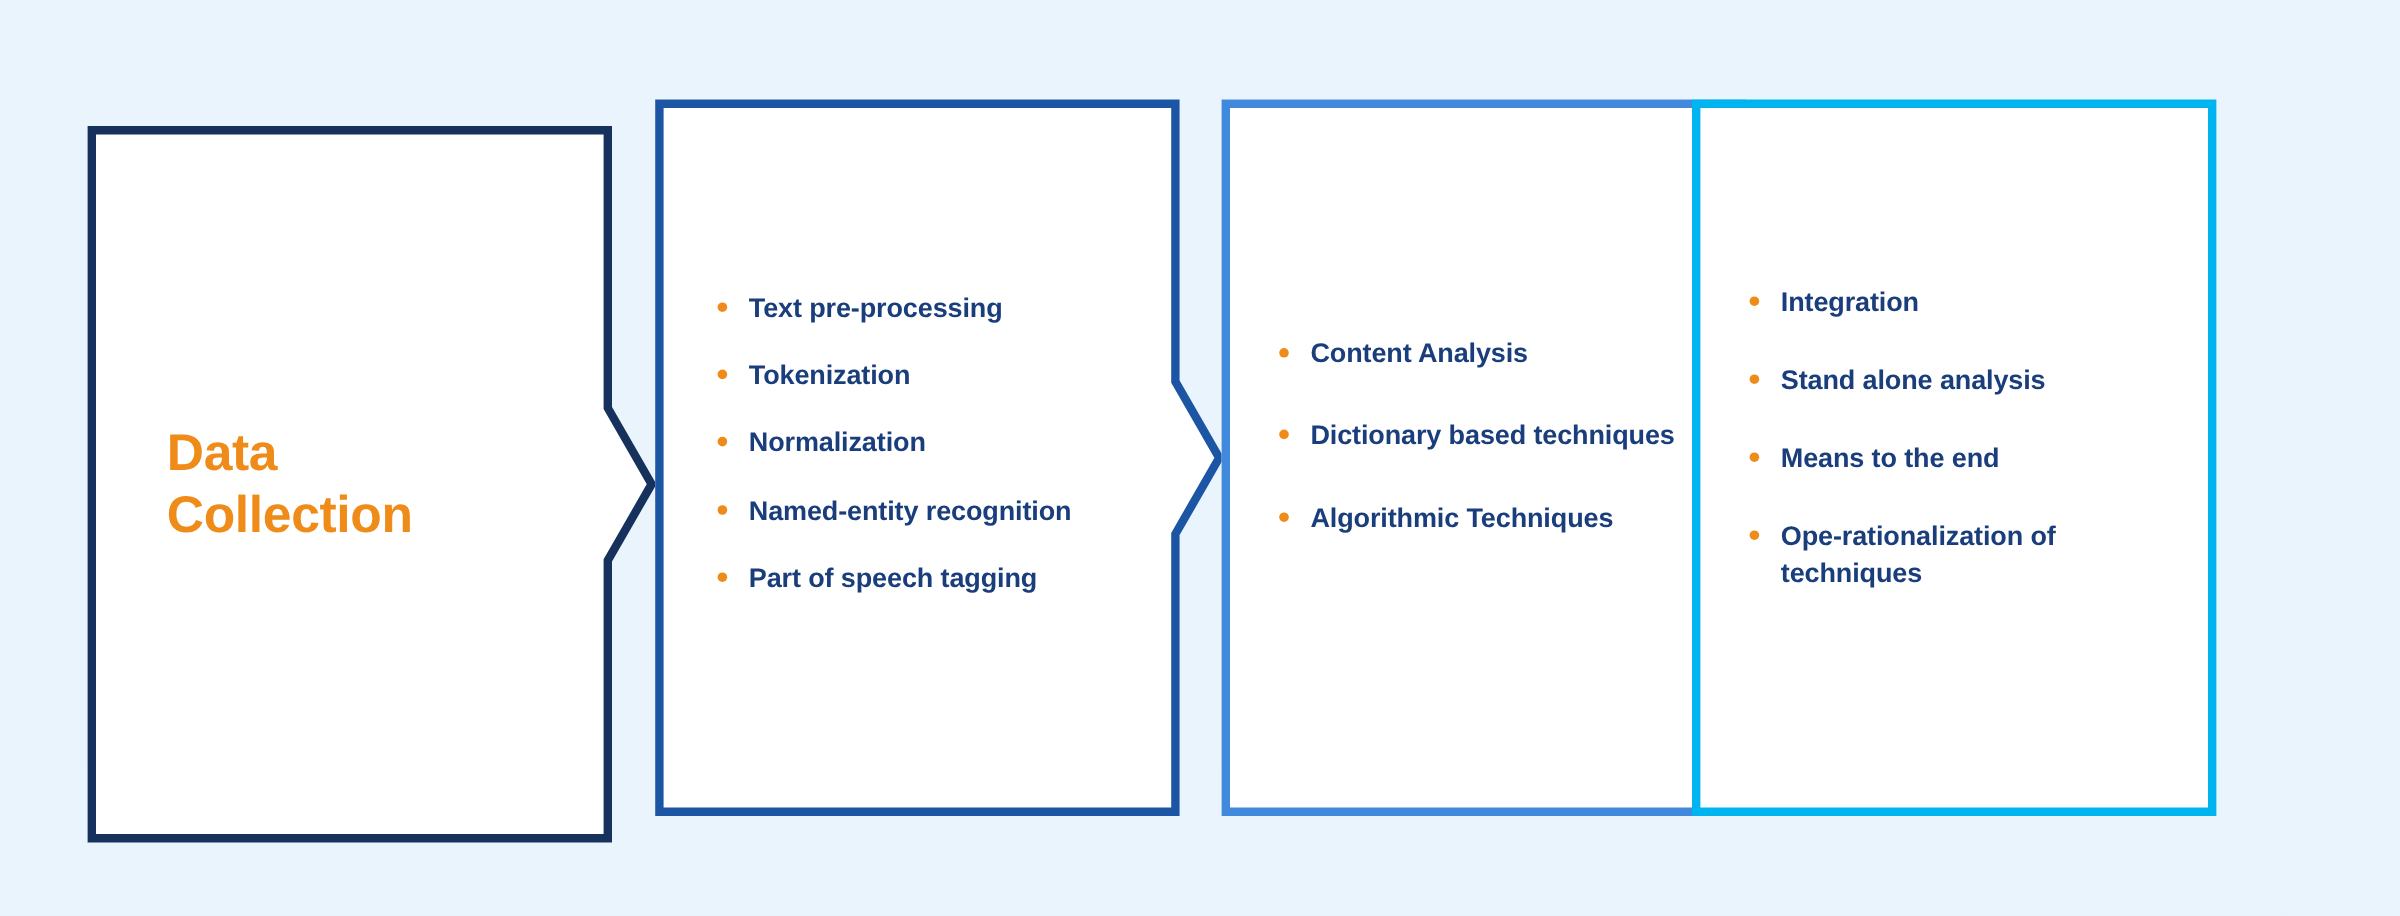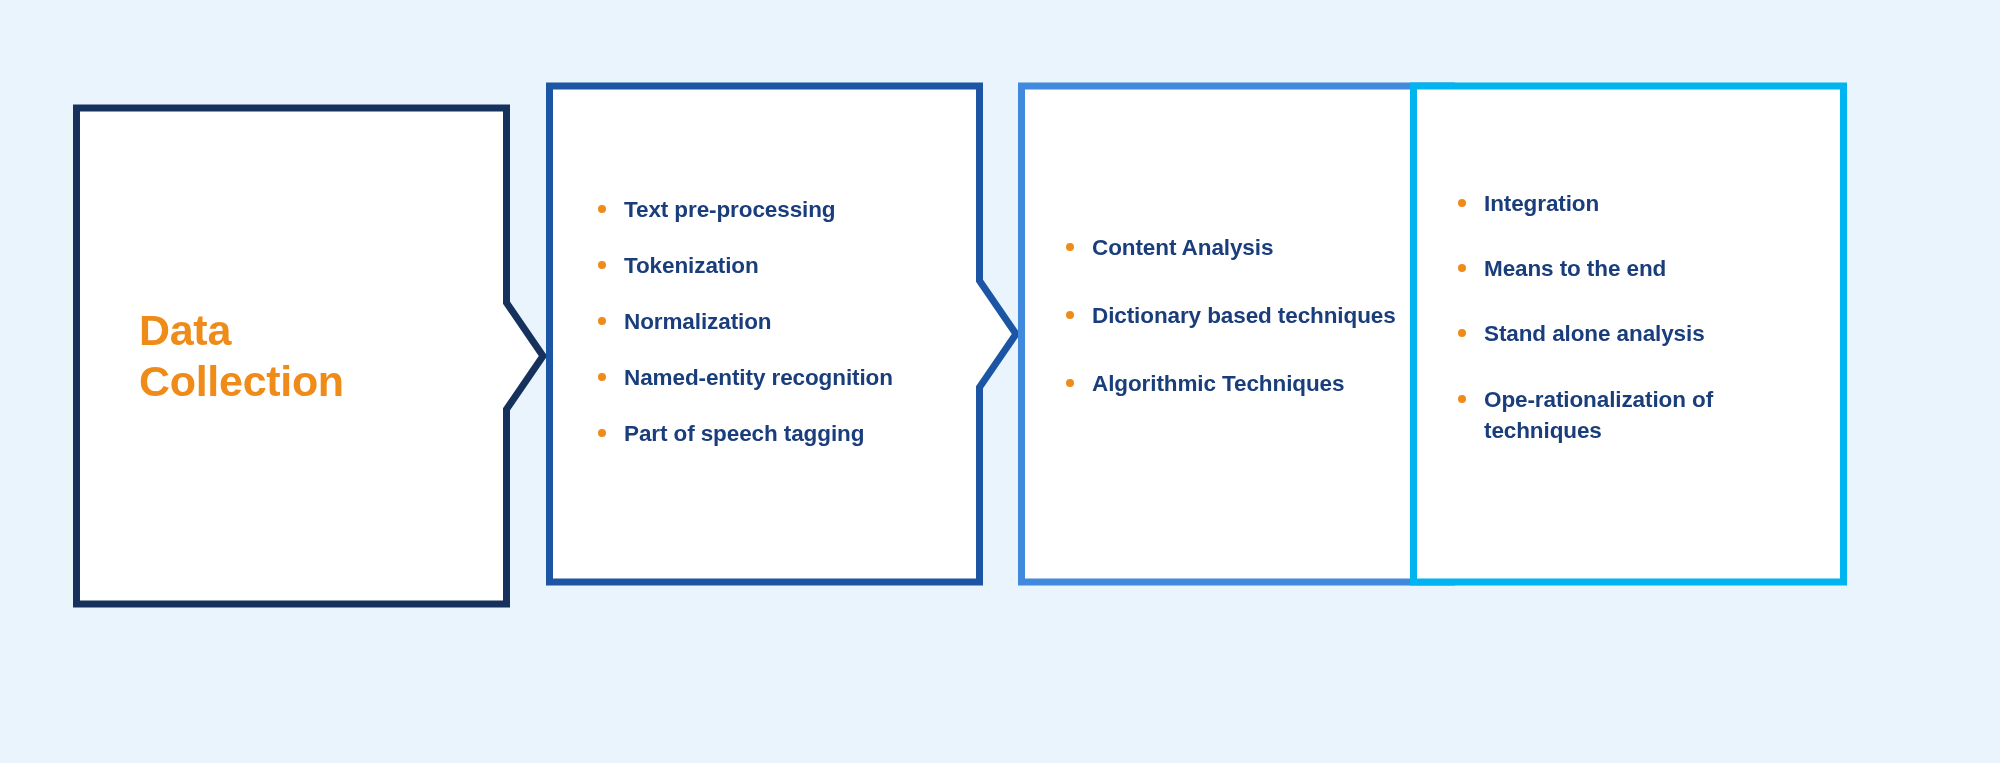--- a/index.html
+++ b/index.html
@@ -19,21 +19,21 @@
     position: relative;
     width: 2000px;
     height: 763px;
     background: #e9f4fd;
   }
 
   
   .step {
     position: absolute;
     top: 83px;
-    height: 502px;
+    height: 597px;
     background: #ffffff;
     display: flex;
     align-items: center;
   }
 
   
   .step-outline {
     position: absolute;
     top: 0;
     left: 0;
@@ -172,25 +172,25 @@
       <path d="M 3.5 3.5 L 433.5 3.5 L 433.5 593.5 L 3.5 593.5 Z" fill="#ffffff" stroke="#00b4f0" stroke-width="7" stroke-linejoin="miter" vector-effect="non-scaling-stroke"></path>
     </svg>
     <div class="step-body">
       <ul class="bullet-list">
         <li class="bullet-item">
           <span class="bullet-dot"></span>
           <span>Integration</span>
         </li>
         <li class="bullet-item">
           <span class="bullet-dot"></span>
-          <span>Means to the end</span>
+          <span>Stand alone analysis</span>
         </li>
         <li class="bullet-item">
           <span class="bullet-dot"></span>
-          <span>Stand alone analysis</span>
+          <span>Means to the end</span>
         </li>
         <li class="bullet-item">
           <span class="bullet-dot"></span>
           <span>Ope-rationalization of techniques</span>
         </li>
       </ul>
     </div>
   </div>
 
 </div>

